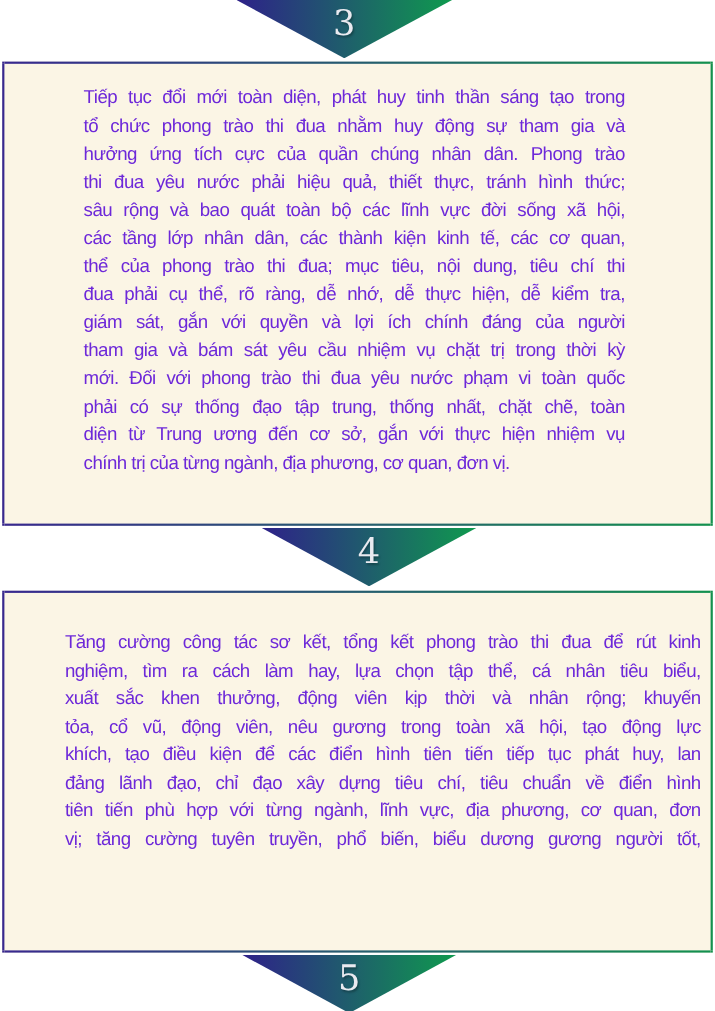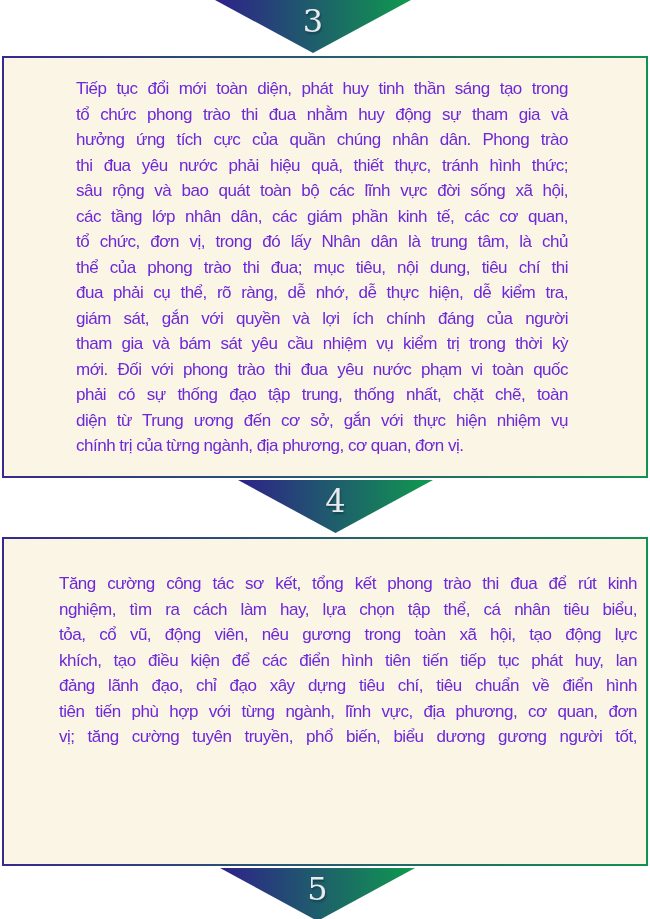--- a/index.html
+++ b/index.html
@@ -63,41 +63,41 @@
     <span class="num">3</span>
   </div>
 
   <div id="panel-3" class="panel">
     <div class="ptext">
         <div class="tline">Tiếp tục đổi mới toàn diện, phát huy tinh thần sáng tạo trong</div>
         <div class="tline">tổ chức phong trào thi đua nhằm huy động sự tham gia và</div>
         <div class="tline">hưởng ứng tích cực của quần chúng nhân dân. Phong trào</div>
         <div class="tline">thi đua yêu nước phải hiệu quả, thiết thực, tránh hình thức;</div>
         <div class="tline">sâu rộng và bao quát toàn bộ các lĩnh vực đời sống xã hội,</div>
-        <div class="tline">các tầng lớp nhân dân, các giám phần kinh tế, các cơ quan,</div>
-        <div class="tline">tổ chức, đơn vị, trong đó lấy Nhân dân là trung tâm, là chủ</div>
+        <div class="tline">các tầng lớp nhân dân, các thành kiện kinh tế, các cơ quan,</div>
         <div class="tline">thể của phong trào thi đua; mục tiêu, nội dung, tiêu chí thi</div>
         <div class="tline">đua phải cụ thể, rõ ràng, dễ nhớ, dễ thực hiện, dễ kiểm tra,</div>
         <div class="tline">giám sát, gắn với quyền và lợi ích chính đáng của người</div>
-        <div class="tline">tham gia và bám sát yêu cầu nhiệm vụ kiểm trị trong thời kỳ</div>
+        <div class="tline">tham gia và bám sát yêu cầu nhiệm vụ chặt trị trong thời kỳ</div>
         <div class="tline">mới. Đối với phong trào thi đua yêu nước phạm vi toàn quốc</div>
         <div class="tline">phải có sự thống đạo tập trung, thống nhất, chặt chẽ, toàn</div>
         <div class="tline">diện từ Trung ương đến cơ sở, gắn với thực hiện nhiệm vụ</div>
         <div class="tline last">chính trị của từng ngành, địa phương, cơ quan, đơn vị.</div>
       </div>
   </div>
 
   <div id="chevron-4" class="chevron">
     <span class="num">4</span>
   </div>
 
   <div id="panel-4" class="panel">
     <div class="ptext">
         <div class="tline">Tăng cường công tác sơ kết, tổng kết phong trào thi đua để rút kinh</div>
         <div class="tline">nghiệm, tìm ra cách làm hay, lựa chọn tập thể, cá nhân tiêu biểu,</div>
+        <div class="tline">xuất sắc khen thưởng, động viên kịp thời và nhân rộng; khuyến</div>
         <div class="tline">tỏa, cổ vũ, động viên, nêu gương trong toàn xã hội, tạo động lực</div>
         <div class="tline">khích, tạo điều kiện để các điển hình tiên tiến tiếp tục phát huy, lan</div>
         <div class="tline">đảng lãnh đạo, chỉ đạo xây dựng tiêu chí, tiêu chuẩn về điển hình</div>
         <div class="tline">tiên tiến phù hợp với từng ngành, lĩnh vực, địa phương, cơ quan, đơn</div>
         <div class="tline">vị; tăng cường tuyên truyền, phổ biến, biểu dương gương người tốt,</div>
       </div>
   </div>
 
   <div id="chevron-5" class="chevron">
     <span class="num">5</span>

